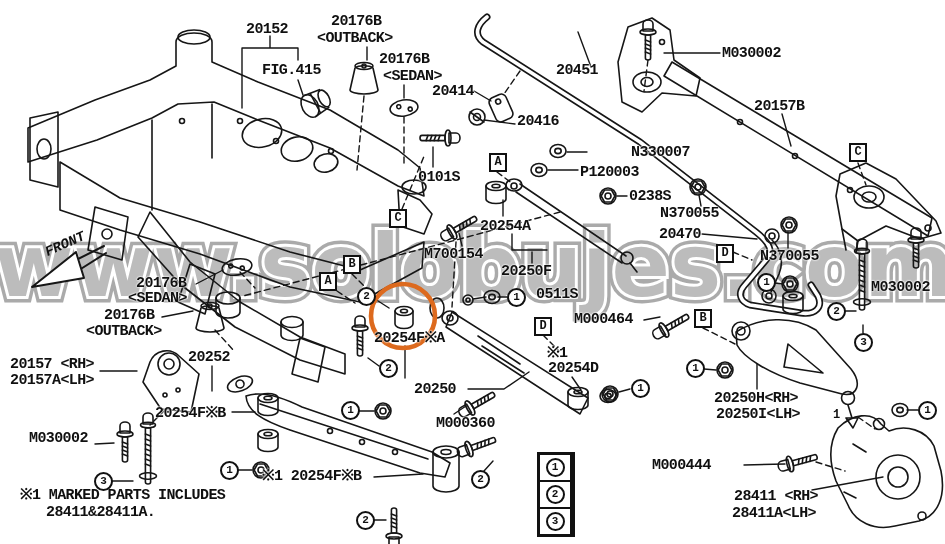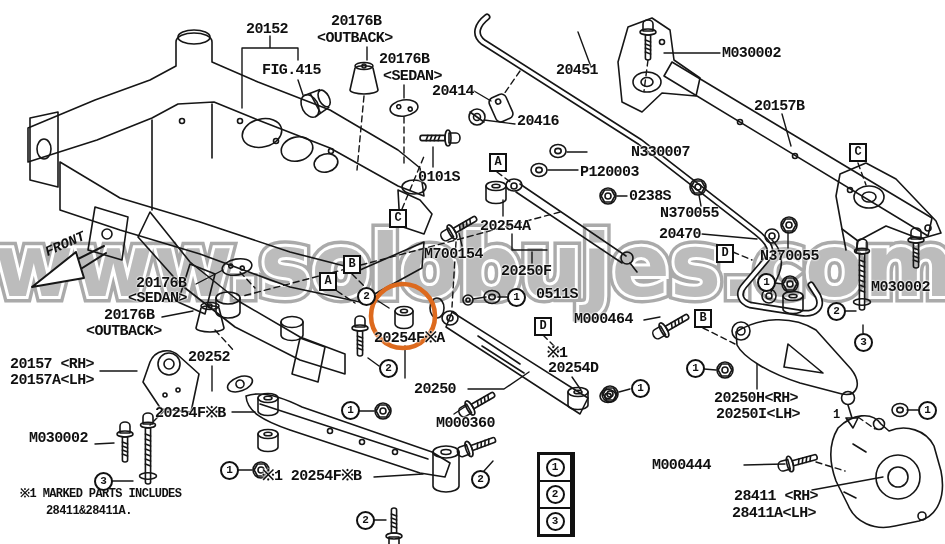--- a/index.html
+++ b/index.html
@@ -5,21 +5,21 @@
   html,body{margin:0;padding:0;background:#fff;}
   #stage{position:relative;width:945px;height:544px;background:#ffffff;overflow:hidden;
          font-family:"Liberation Mono","DejaVu Sans Mono",monospace;}
   #art{position:absolute;left:0;top:0;z-index:2;}
   .wm{font-family:"DejaVu Sans",sans-serif;font-weight:bold;font-size:88px;}
   .wm-back{fill:none;stroke:#a6a6a6;stroke-width:13px;opacity:.95;}
   .wm-front{fill:#bcbcbc;stroke:#ffffff;stroke-width:6px;paint-order:stroke;}
   .plabel{position:absolute;font:bold 15px/1.06 "Liberation Mono","DejaVu Sans Mono",monospace;
           letter-spacing:-0.6px;color:#101010;white-space:pre;z-index:6;
           text-shadow:0 0 2px #fff,0 0 2px #fff,0 0 1px #fff;}
-  .note-line{font-size:12px;}
+  .note-line{font-size:15px;}
   .tiny{font-size:12px;}
   .refbox{position:absolute;width:14px;height:15px;border:2px solid #111;background:#fff;
           font:bold 12px/15px "Liberation Mono",monospace;text-align:center;color:#111;z-index:6;}
   .refcir{position:absolute;width:15px;height:15px;border:2px solid #111;border-radius:50%;
           background:#fff;font:bold 11px/15px "Liberation Mono",monospace;text-align:center;color:#111;z-index:6;}
   .legend{position:absolute;left:537px;top:452px;border:3px solid #111;background:#fff;z-index:7;}
   .legend-row{display:flex;border-bottom:2px solid #111;}
   .legend-row:last-child{border-bottom:none;}
   .legend-ref{width:30px;height:25px;border-right:2px solid #111;display:flex;align-items:center;justify-content:center;}
   .legend-ref .cir{width:15px;height:15px;border:2px solid #111;border-radius:50%;background:#fff;

